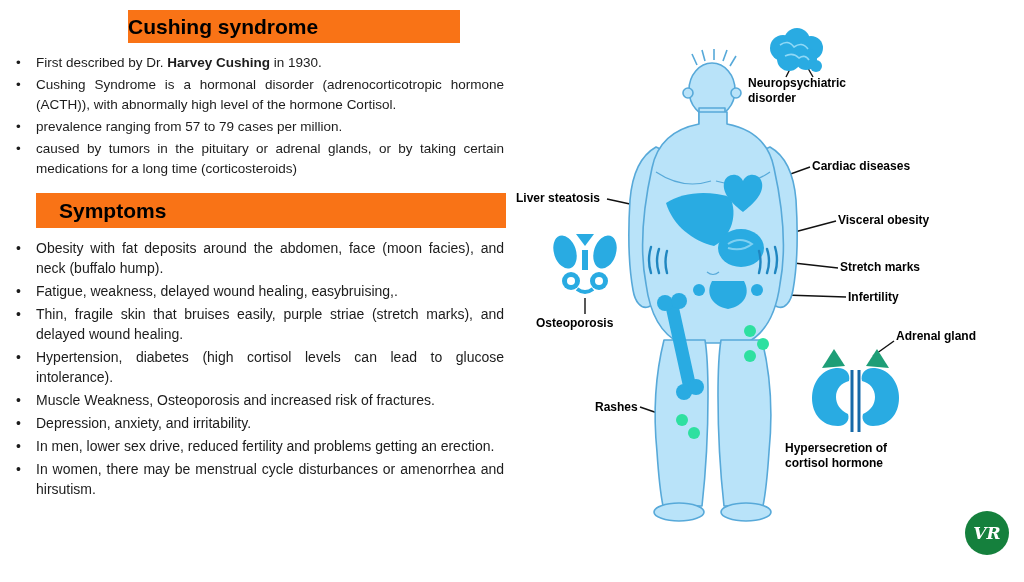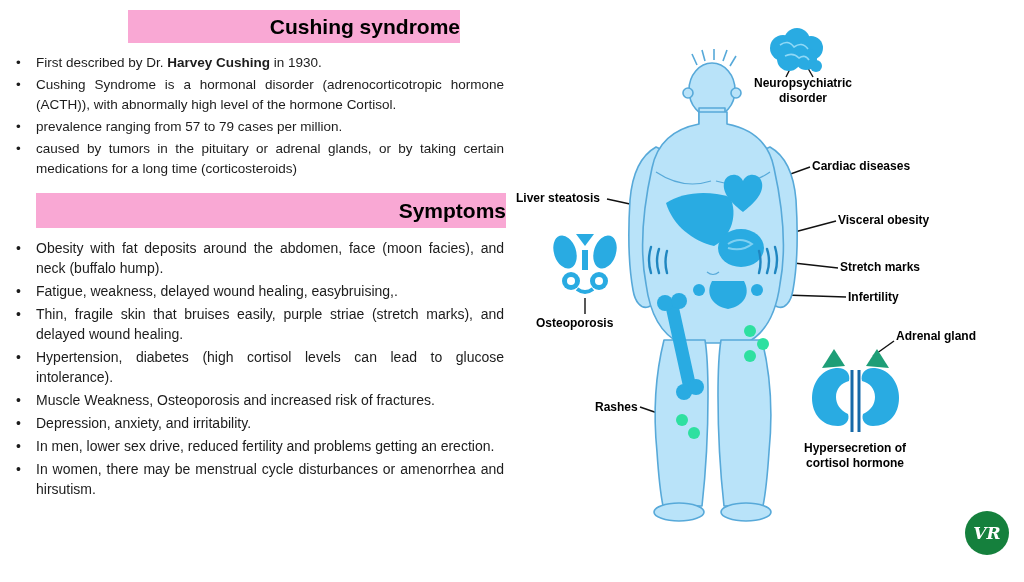--- a/index.html
+++ b/index.html
@@ -2,37 +2,37 @@
 <html><head>
 <meta charset="utf-8">
 <style>
   * { box-sizing: border-box; }
   html,body { margin:0; padding:0; }
   body { font-family:"Liberation Sans", sans-serif; background:#ffffff; }
   .page { position:relative; width:1024px; height:582px; background:#ffffff; overflow:hidden; }
 
   
   .left-panel { position:absolute; left:0; top:0; width:512px; height:582px; z-index:3; }
-  .banner { background:#f9a8d4; display:flex; align-items:center; justify-content:flex-end;
+  .banner { background:#f97316; display:flex; align-items:center; justify-content:flex-start;
             font-weight:700; color:#000; }
   .title-banner { width:332px; height:33px; margin:10px 0 0 128px; font-size:21px; }
-  .symptoms-banner { width:470px; height:35px; margin:14px 0 0 36px; font-size:21px; }
+  .symptoms-banner { width:470px; height:35px; margin:14px 0 0 36px; font-size:21px;padding-left:23px; }
   ul.bullets { list-style:none; margin:10px 0 0 0; padding:0 8px 0 14px; color:#1c1c1c; }
   ul.bullets li { position:relative; padding-left:22px; text-align:justify; }
   ul.bullets li::before { content:"\2022"; position:absolute; left:2px; top:0; }
   .about-list { font-size:13.5px; line-height:20px; }
   .about-list li { margin-bottom:2px; }
   .symptoms-list { font-size:14px; line-height:20px; margin-top:12px; }
   .symptoms-list li { margin-bottom:3px; }
 
   
   .overlay { position:absolute; left:0; top:0; z-index:1; }
   .dlabel { position:absolute; z-index:2; font-size:12px; font-weight:700; color:#000;
             white-space:nowrap; line-height:15px; }
-  .dlabel.wrap { white-space:normal; text-align:center; }
+  .dlabel.wrap { white-space:normal; text-align:left; }
   .vr-logo { position:absolute; z-index:4; left:965px; top:511px; width:44px; height:44px;
              border-radius:50%; background:#15803d; color:#ffffff; display:flex;
              align-items:center; justify-content:center;
              font-family:"DejaVu Serif", serif; font-style:italic; font-weight:700; font-size:17px; }
 </style>
 </head>
 <body>
 
 <div class="page">
 

